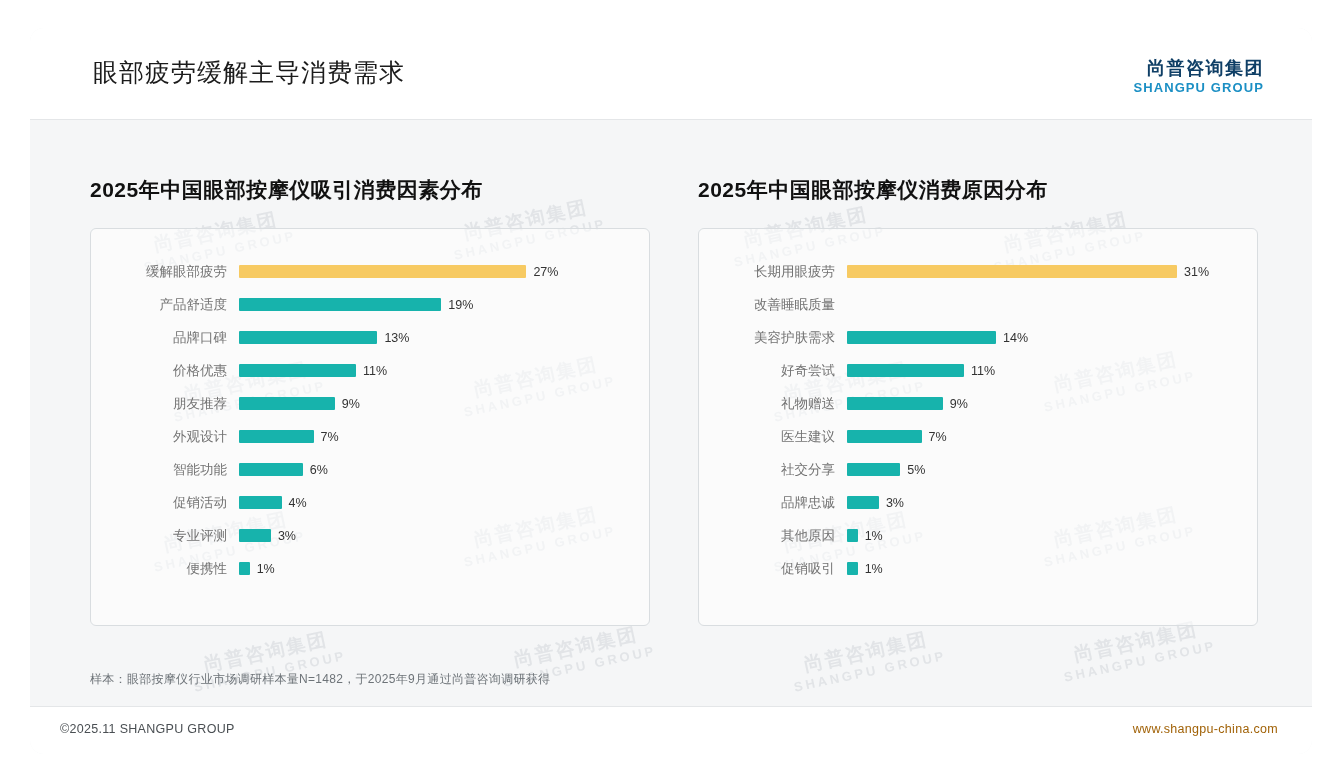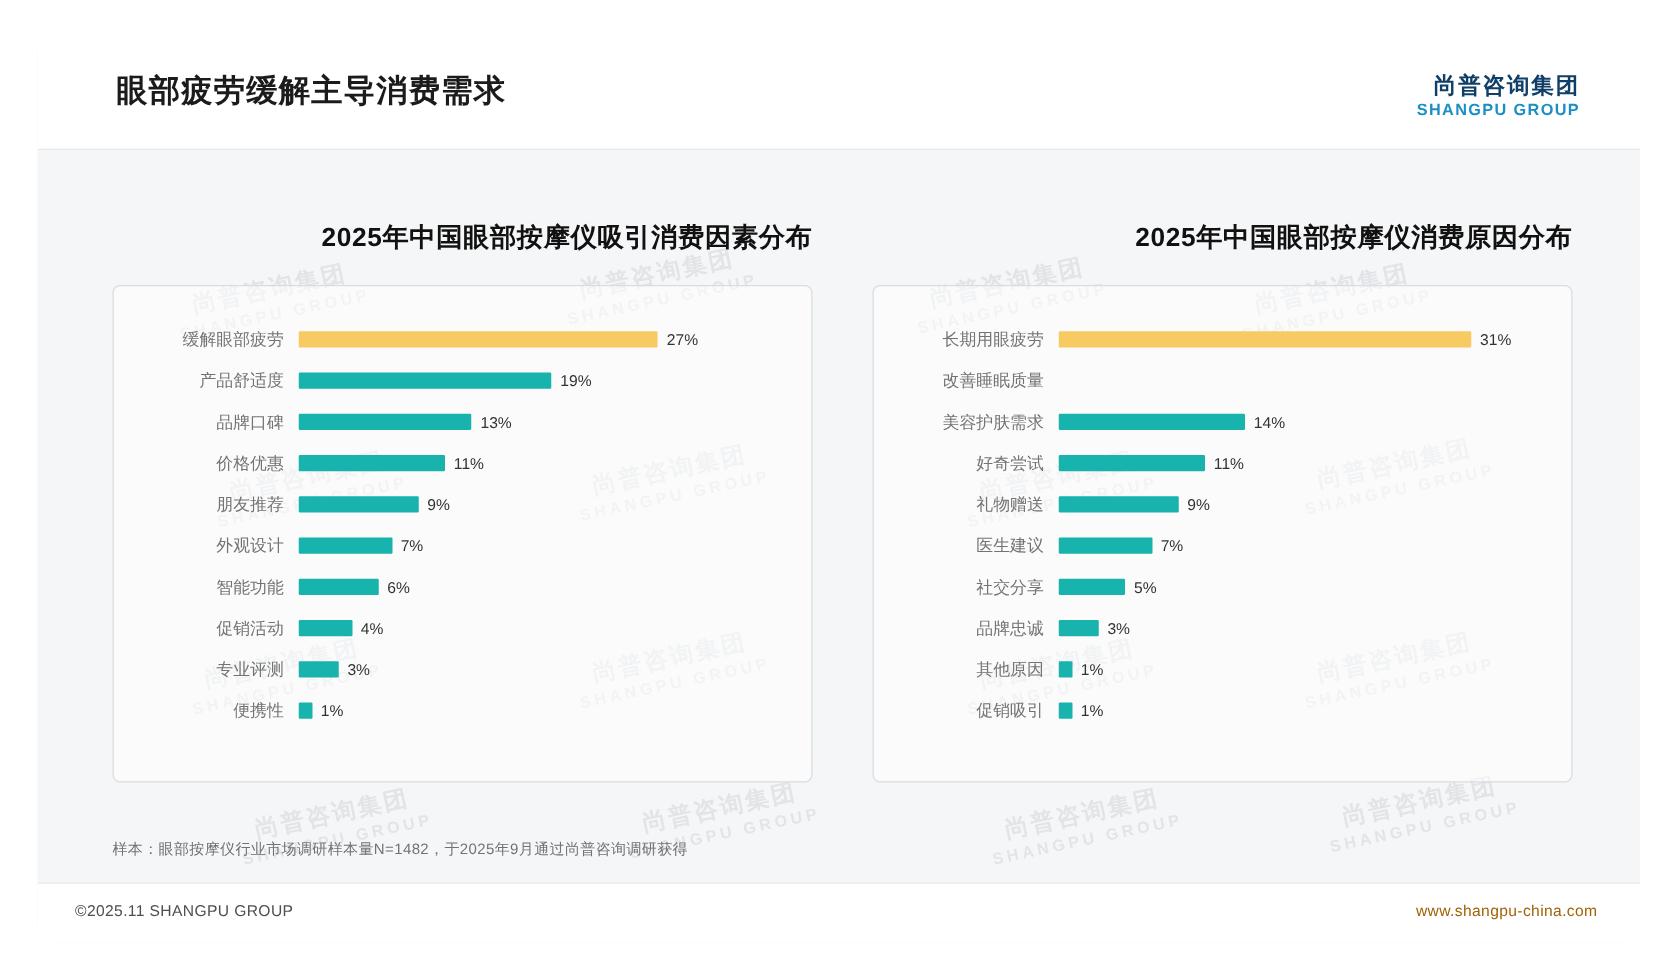--- a/index.html
+++ b/index.html
@@ -21,21 +21,21 @@
     position: absolute;
     left: 0; top: 0; right: 0;
     height: 92px;
     background: #ffffff;
     border-bottom: 1px solid #e4e6e8;
   }
   .title-main {
     position: absolute;
     left: 63px; top: 28px;
     font-size: 25px;
-    font-weight: bold;
+    font-weight: normal;
     color: #1b1b1b;
     letter-spacing: 1px;
   }
   .logo {
     position: absolute;
     right: 48px; top: 30px;
     text-align: right;
     line-height: 1.22;
   }
   .logo-cn {
@@ -56,21 +56,21 @@
     left: 0; top: 92px; right: 0; bottom: 48px;
   }
   .panel { position: absolute; top: 56px; }
   .panel.left  { left: 60px;  width: 560px; }
   .panel.right { left: 668px; width: 560px; }
 
   .panel-title {
     font-size: 21px;
     font-weight: bold;
     color: #111111;
-    text-align: right;
+    text-align: left;
     margin-bottom: 24px;
     letter-spacing: 0.5px;
   }
   .chart-box {
     position: relative;
     height: 398px;
     background: rgba(255,255,255,0.55);
     border: 1px solid #d9dde0;
     border-radius: 6px;
     padding: 26px 18px 18px 0;

